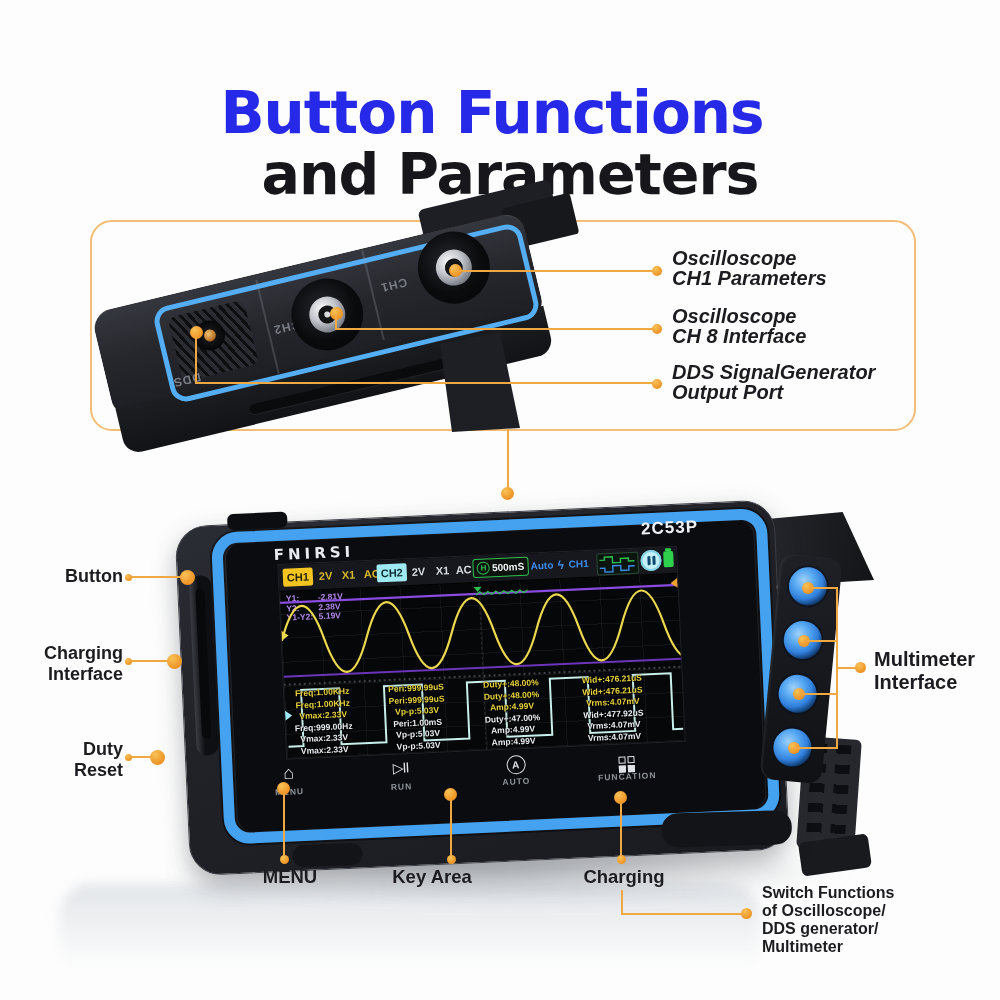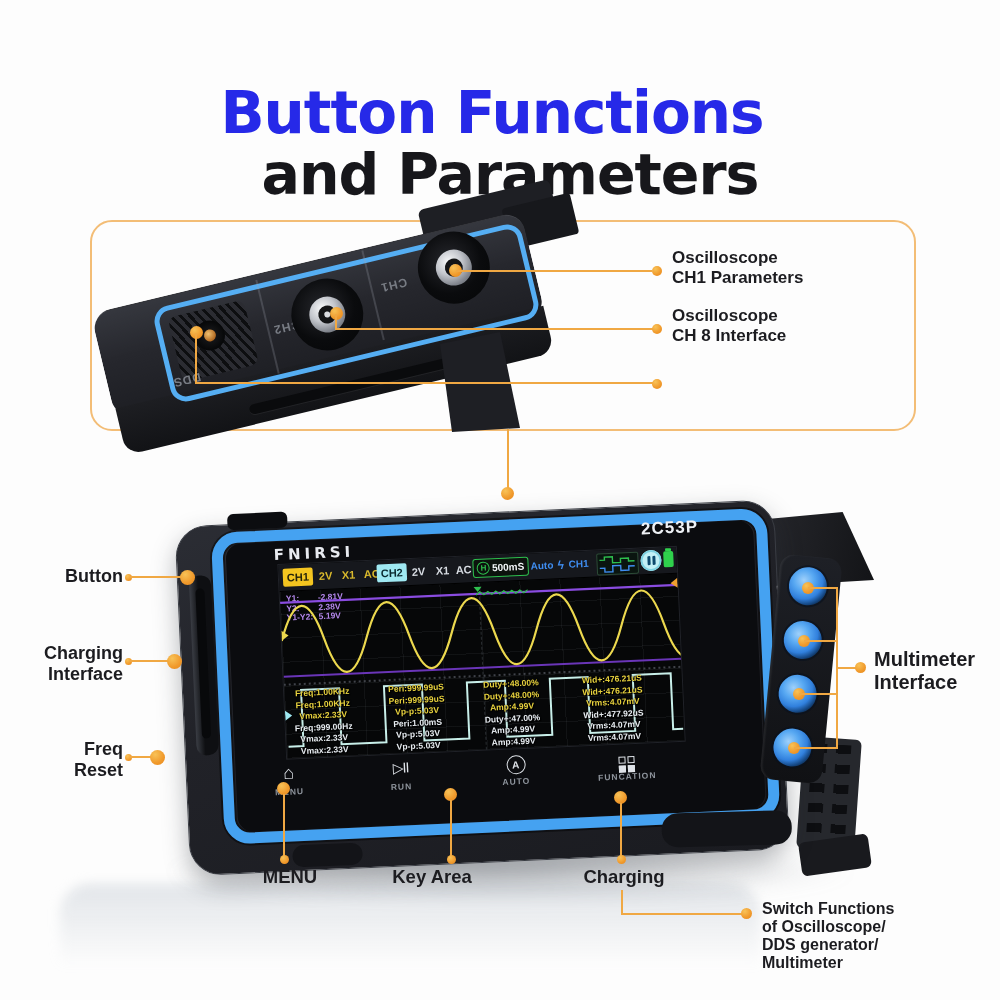--- a/index.html
+++ b/index.html
@@ -120,25 +120,25 @@
   .vent .vcol{position:absolute;top:6px;width:15px;height:100px;
         background:repeating-linear-gradient(180deg,#0d0e11 0 9px,transparent 9px 20px);}
   .leg{left:800px;top:838px;width:70px;height:34px;background:#191a1e;border-radius:6px;transform:rotate(-8deg);}
   .strip{left:770px;top:556px;width:62px;height:226px;border-radius:14px;transform:rotate(5.5deg);
          background:linear-gradient(180deg,#1e2026,#101114);box-shadow:inset 2px 0 2px rgba(255,255,255,.07);}
   .port{position:absolute;left:11px;width:38px;height:38px;border-radius:50%;
         background:radial-gradient(circle at 38% 35%,#9fd0fa 0%,#57a8f2 30%,#3180dd 55%,#14457f 72%,#0a1c33 84%,#060d18 100%);
         box-shadow:0 0 0 2px rgba(8,16,30,.6);}
 
   
-  .lbl-top{font-size:17px;line-height:20px;font-weight:700;}
+  .lbl-top{font-size:20px;line-height:20px;font-weight:700;font-style:italic;}
   .lbl-left{font-size:18px;line-height:21px;font-weight:700;text-align:right;}
   .lbl-mm{font-size:20px;line-height:23px;font-weight:700;}
   .lbl-bot{font-size:18.5px;font-weight:700;text-align:center;}
-  .lbl-sf{font-size:16px;line-height:18px;font-weight:700;margin-top:16px;}
+  .lbl-sf{font-size:16px;line-height:18px;font-weight:700;}
 </style>
 </head>
 <body>
 
 <div id="canvas">
 
   <div class="abs title">
     <span class="t1">Button Functions</span>
     <span class="t2">and Parameters</span>
   </div>
@@ -190,20 +190,24 @@
   <div class="abs co-dot" style="left:652px;top:324px;width:10px;height:10px;"></div>
   <div class="abs lbl lbl-top" style="left:672px;top:306px;">
     <div>Oscilloscope</div>
     <div>CH 8 Interface</div>
   </div>
 
   <div class="abs co-dot" style="left:190px;top:326px;width:13px;height:13px;"></div>
   <div class="abs co-line" style="left:195px;top:333px;width:2px;height:51px;"></div>
   <div class="abs co-line" style="left:195px;top:382px;width:460px;height:2px;"></div>
   <div class="abs co-dot" style="left:652px;top:379px;width:10px;height:10px;"></div>
+  <div class="abs lbl lbl-top" style="left:672px;top:362px;">
+    <div>DDS SignalGenerator</div>
+    <div>Output Port</div>
+  </div>
 
   <div class="abs co-line" style="left:507px;top:429px;width:2px;height:60px;"></div>
   <div class="abs co-dot" style="left:501px;top:487px;width:13px;height:13px;"></div>
 
   <div class="abs wedge"></div>
   <div class="abs vent">
     <div class="vcol" style="left:9px;"></div>
     <div class="vcol" style="left:33px;"></div>
   </div>
   <div class="abs leg"></div>
@@ -360,21 +364,21 @@
 
   <div class="abs lbl lbl-left" style="left:28px;top:643px;width:95px;">
     <div>Charging</div>
     <div>Interface</div>
   </div>
   <div class="abs co-dot" style="left:125px;top:658px;width:7px;height:7px;"></div>
   <div class="abs co-line" style="left:130px;top:660px;width:40px;height:2px;"></div>
   <div class="abs co-dot" style="left:167px;top:654px;width:15px;height:15px;"></div>
 
   <div class="abs lbl lbl-left" style="left:28px;top:739px;width:95px;">
-    <div>Freq</div>
+    <div>Duty</div>
     <div>Reset</div>
   </div>
   <div class="abs co-dot" style="left:125px;top:754px;width:7px;height:7px;"></div>
   <div class="abs co-line" style="left:130px;top:756px;width:22px;height:2px;"></div>
   <div class="abs co-dot" style="left:150px;top:750px;width:15px;height:15px;"></div>
 
   <div class="abs co-dot" style="left:802px;top:582px;width:12px;height:12px;"></div>
   <div class="abs co-line" style="left:808px;top:587px;width:30px;height:2px;"></div>
   <div class="abs co-dot" style="left:798px;top:635px;width:12px;height:12px;"></div>
   <div class="abs co-line" style="left:804px;top:640px;width:34px;height:2px;"></div>

